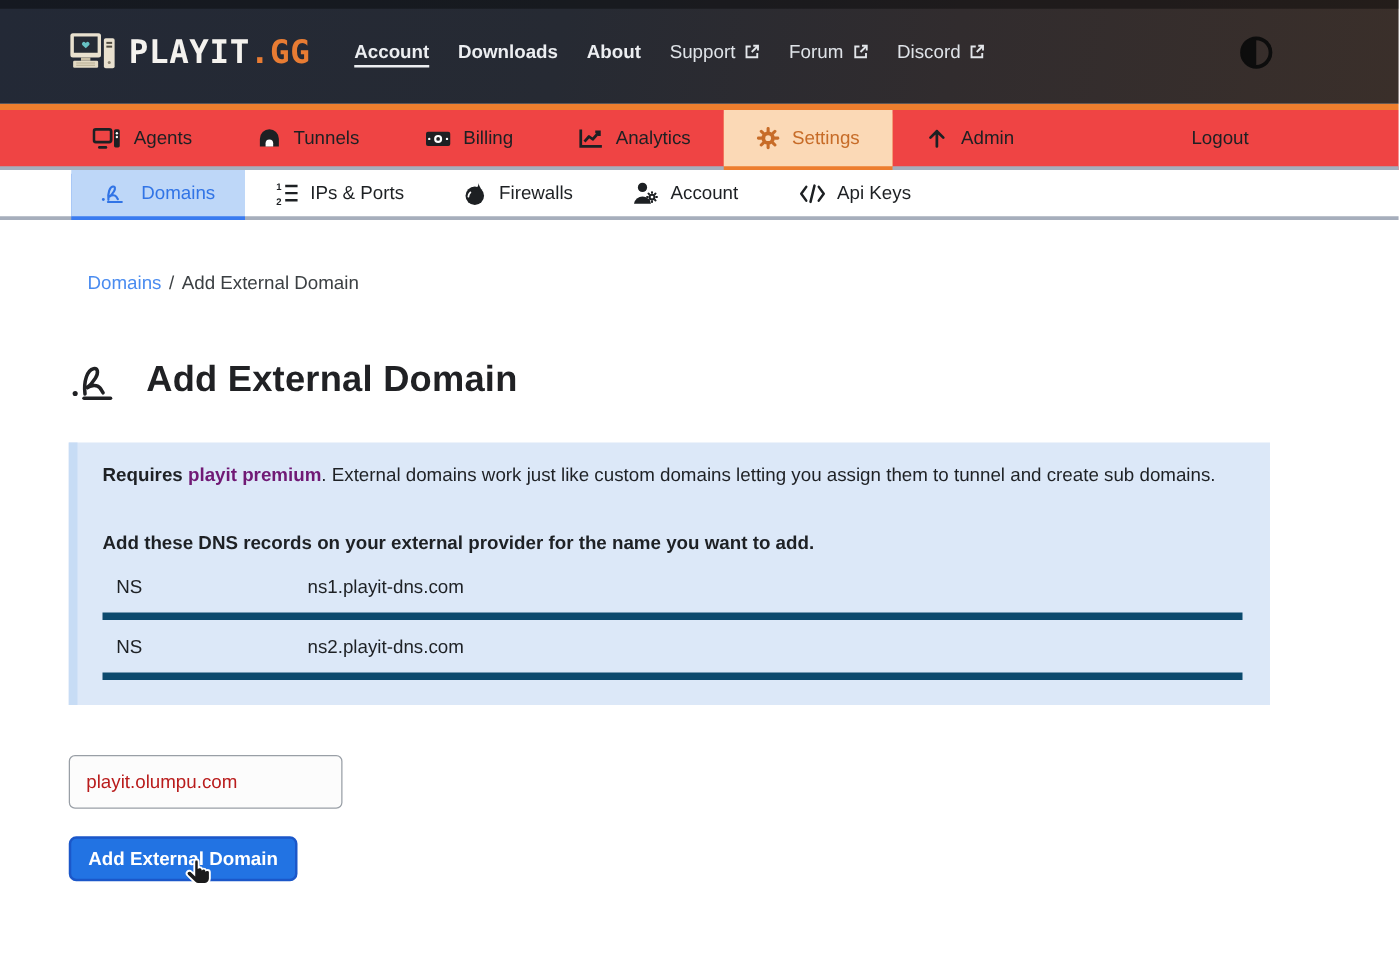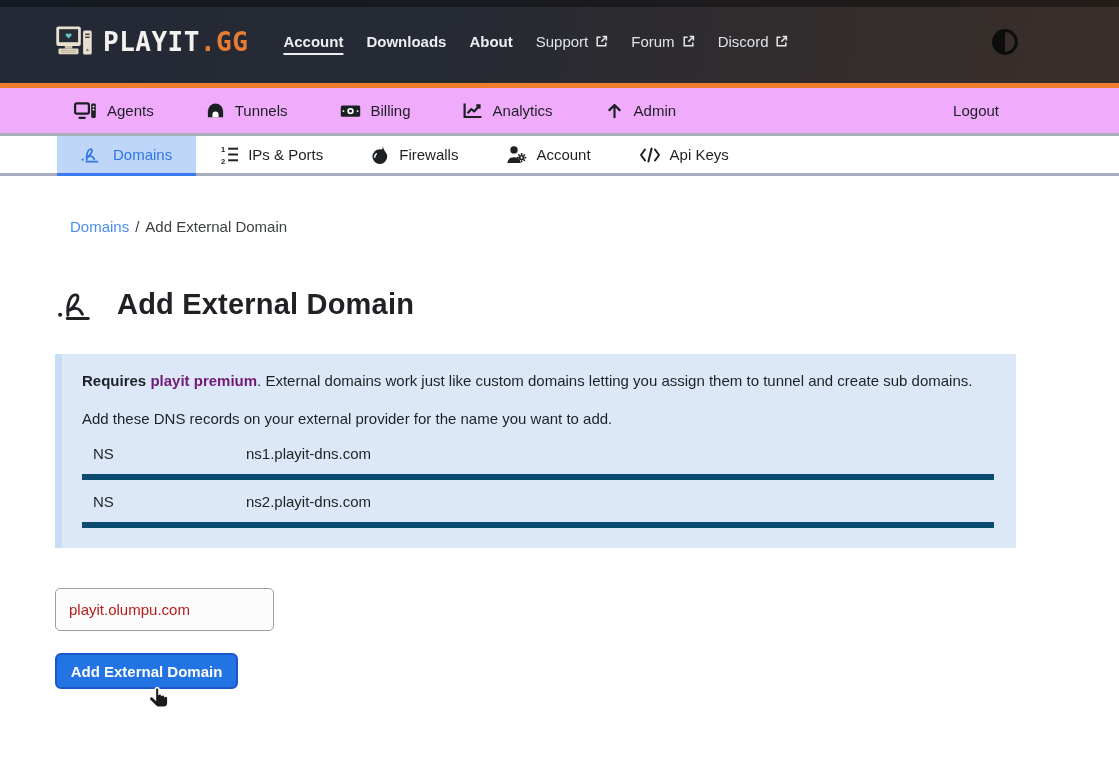--- a/index.html
+++ b/index.html
@@ -25,21 +25,21 @@
   .logo-text .lt-suffix { color:#e87c33; }
 
   .top-links { display:flex; align-items:center; gap:23px; margin-left:35px; position:relative; z-index:1; }
   .top-link { color:#eceef1; font-size:15px; text-decoration:none; display:flex; align-items:center; gap:7px; cursor:pointer; }
   .top-link.strong { font-weight:bold; }
   .top-link.current { text-decoration:underline; text-underline-offset:6px; text-decoration-thickness:1.5px; }
   .top-link.dim { color:#dfe3e8; font-weight:normal; }
   .theme-toggle { margin-left:auto; margin-right:100px; position:relative; z-index:1; cursor:pointer; display:flex; }
 
   
-  .main-nav { height:48px; background:#f0abfc; border-bottom:3px solid #a6aebc; display:flex; align-items:stretch; padding-left:48px; }
+  .main-nav { height:48px; background:#ef4444; border-bottom:3px solid #a6aebc; display:flex; align-items:stretch; padding-left:48px; }
   .mtab { display:flex; align-items:center; gap:10px; padding:0 26px; font-size:15px; color:#1d2023; height:45px; cursor:pointer; white-space:nowrap; }
   .mtab.active { background:#fbd9b6; box-shadow:0 3px 0 0 #ed7d2e; color:#c76c28; }
   .mtab svg { flex:0 0 auto; }
   .logout-link { margin-left:auto; margin-right:120px; display:flex; align-items:center; height:45px; font-size:15px; color:#1d2023; cursor:pointer; }
 
   
   .sub-nav { height:40px; background:#fff; border-bottom:3px solid #a6aebc; display:flex; align-items:stretch; padding-left:57px; }
   .stab { display:flex; align-items:center; gap:9px; padding:0 24px; font-size:15px; color:#1d2023; height:37px; cursor:pointer; white-space:nowrap; }
   .stab.active { background:#bed7f8; box-shadow:0 3px 0 0 #3a7bf0; color:#3174e6; }
 
@@ -51,21 +51,21 @@
   .title-row { display:flex; align-items:center; gap:16px; margin:52px 0 0 57px; color:#202124; }
   .page-title { font-size:29px; font-weight:bold; letter-spacing:0.2px; }
 
   .notice {
     margin:33px 0 0 55px; width:961px;
     background:#dce8f8; border-left:7px solid #c7dcf5;
     padding:15px 22px 20px 20px;
     font-size:15px; color:#1e2125;
   }
   .notice p { line-height:24px; }
-  .notice .p2 { margin-top:14px; }
+  .notice .p2 { margin-top:30px;font-weight:bold; }
   .notice b { font-weight:bold; }
   .premium-link { color:#701a75; font-weight:bold; text-decoration:none; cursor:pointer; }
   .rec-table { margin-top:1px; }
   .rec-row { display:flex; align-items:center; height:48px; border-bottom:6px solid #0c4a6e; }
   .rec-type { width:164px; padding-left:11px; flex:0 0 auto; }
   .rec-value { flex:1; }
 
   .domain-input {
     display:block; margin:40px 0 0 55px; width:219px; height:43px;
     border:1.5px solid #999fa6; border-radius:5px; background:#fcfcfc;
@@ -186,20 +186,41 @@
     <div class="mtab">
       <span style="display:flex;">
         <svg width="20" height="17" viewBox="0 0 20 17" fill="none" stroke="currentColor" stroke-width="2.2">
           <path d="M1.6 1.5 V15 H18.5"></path>
           <path d="M4.6 11.3 L8.2 7.2 L11.2 9.4 L16.2 3.8" stroke-linejoin="round"></path>
           <path d="M13.2 3.4 H16.5 V6.7"></path>
         </svg>
       </span>
       <span>Analytics</span>
     </div>
+    <div class="mtab active">
+      <span style="display:flex;">
+        <svg width="19" height="19" viewBox="0 0 20 20">
+          <g fill="currentColor">
+            <circle cx="10" cy="10" r="5.6"></circle>
+            <rect x="8.7" y="0.6" width="2.6" height="5" rx="1.2"></rect>
+            <rect x="8.7" y="14.4" width="2.6" height="5" rx="1.2"></rect>
+            <rect x="0.6" y="8.7" width="5" height="2.6" rx="1.2"></rect>
+            <rect x="14.4" y="8.7" width="5" height="2.6" rx="1.2"></rect>
+            <g transform="rotate(45 10 10)">
+              <rect x="8.7" y="0.6" width="2.6" height="5" rx="1.2"></rect>
+              <rect x="8.7" y="14.4" width="2.6" height="5" rx="1.2"></rect>
+              <rect x="0.6" y="8.7" width="5" height="2.6" rx="1.2"></rect>
+              <rect x="14.4" y="8.7" width="5" height="2.6" rx="1.2"></rect>
+            </g>
+          </g>
+          <circle cx="10" cy="10" r="2.4" fill="#fbd9b6"></circle>
+        </svg>
+      </span>
+      <span>Settings</span>
+    </div>
     <div class="mtab">
       <span style="display:flex;">
         <svg width="19" height="19" viewBox="0 0 20 20" fill="none" stroke="currentColor" stroke-width="2.3" stroke-linecap="round" stroke-linejoin="round">
           <path d="M10 17 V4.2 M4.6 9.6 L10 4.2 L15.4 9.6"></path>
         </svg>
       </span>
       <span>Admin</span>
     </div>
     <a class="logout-link">Logout</a>
   </nav>

